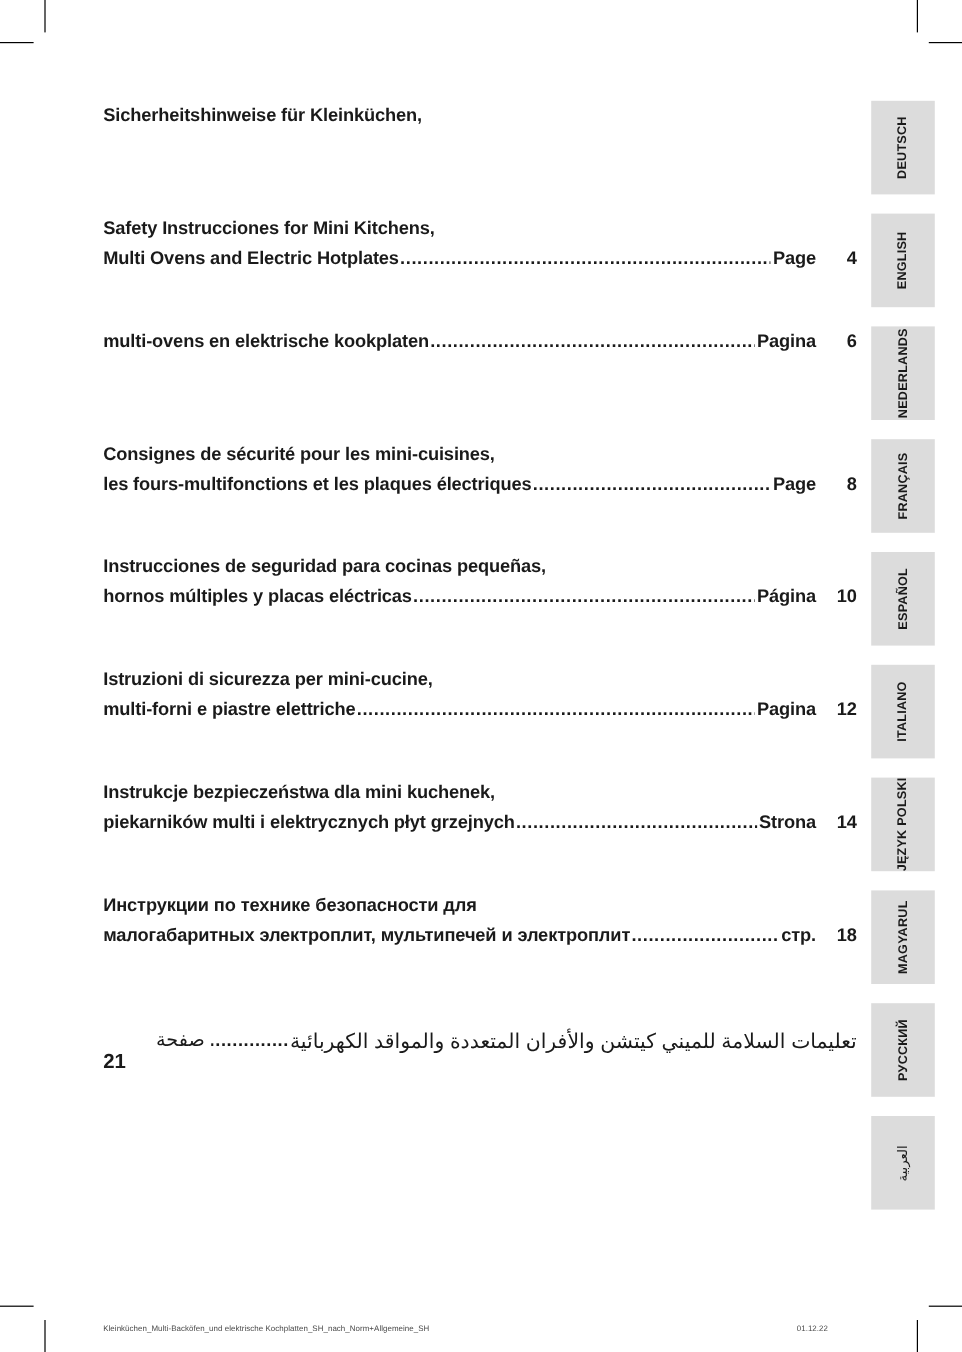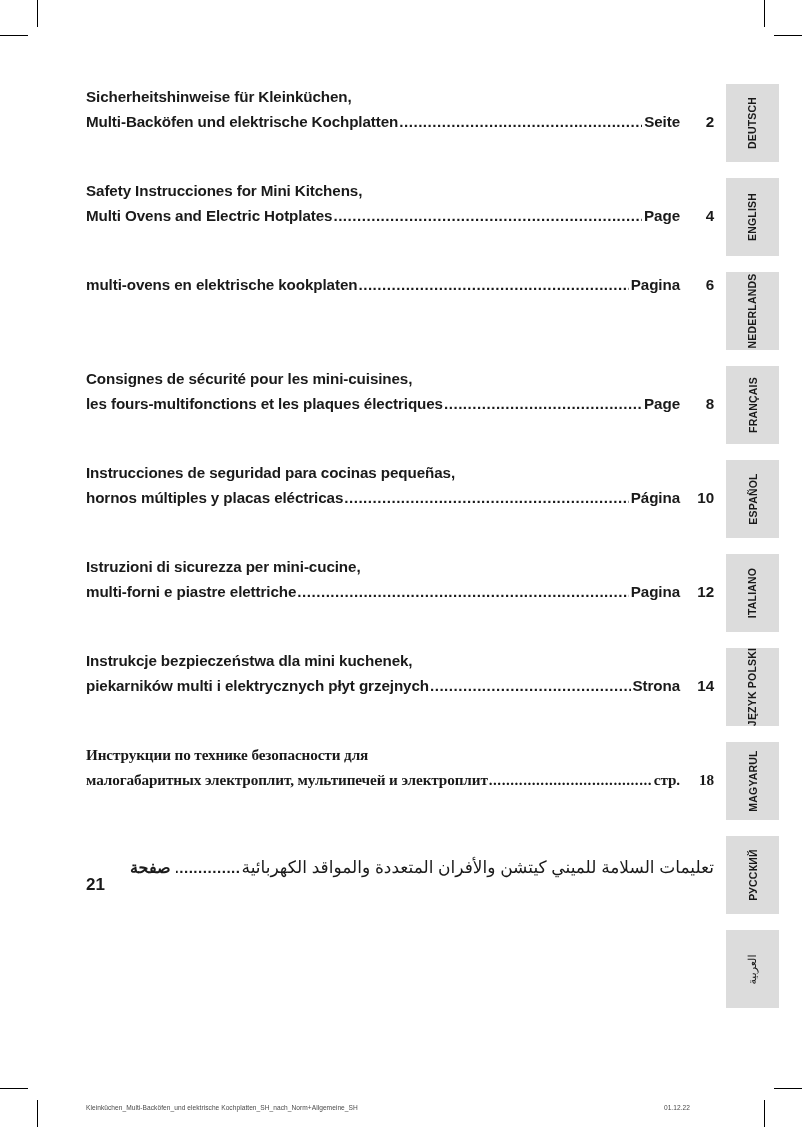--- a/index.html
+++ b/index.html
@@ -39,21 +39,21 @@
     position: absolute;
     left: 86px;
     top: 84px;
     width: 628px;
   }
 
   .toc-row {
     position: relative;
     height: 94px;
   }
-  .toc-row.tall { height: 96px; font-family: Liberation Serif, serif; }
+  .toc-row.tall { height: 96px; }
 
   .entry-line {
     display: flex;
     align-items: baseline;
     font-size: 15.2px;
     font-weight: bold;
     letter-spacing: -0.1px;
     line-height: 25px;
     white-space: nowrap;
   }
@@ -89,21 +89,21 @@
   .rtl-line {
     display: flex;
     align-items: center;
     direction: rtl;
     font-size: 15.2px;
     font-weight: bold;
     line-height: 26px;
     white-space: nowrap;
   }
   .rtl-line .entry-title { font-weight: normal; font-size: 17px; }
-  .rtl-line .entry-label { font-weight: bold; font-size: 16px; padding: 0 4px; text-align: center; }
+  .rtl-line .entry-label { font-weight: normal; font-size: 16px; padding: 0 4px; text-align: center; }
   .rtl-line .entry-page { width: 40px; text-align: left; font-size: 17px; margin-top: 34px; }
 
   
   .tabs {
     position: absolute;
     left: 726px;
     top: 84px;
     width: 53px;
   }
   .tab {
@@ -157,26 +157,20 @@
 <div class="crop crop-br-h"></div>
 
 <div class="page">
 
   <div class="toc">
 
     <div class="toc-row">
       <div class="entry-line first">
         <span class="entry-title">Sicherheitshinweise für Kleinküchen,</span>
       </div>
-      <div class="entry-line">
-        <span class="entry-title">Multi-Backöfen und elektrische Kochplatten</span>
-        <span class="leader"></span>
-        <span class="entry-label">Seite</span>
-        <span class="entry-page">2</span>
-      </div>
     </div>
 
     <div class="toc-row">
       <div class="entry-line first">
         <span class="entry-title">Safety Instrucciones for Mini Kitchens,</span>
       </div>
       <div class="entry-line">
         <span class="entry-title">Multi Ovens and Electric Hotplates</span>
         <span class="leader"></span>
         <span class="entry-label">Page</span>

